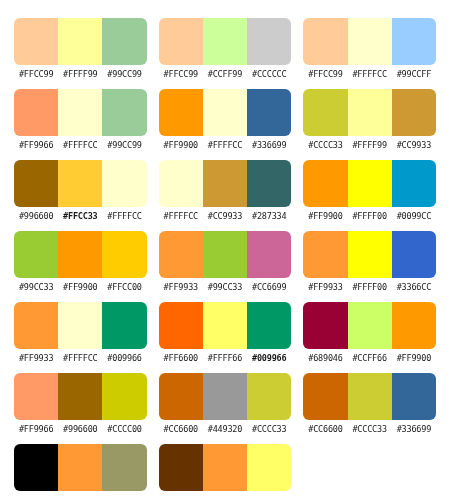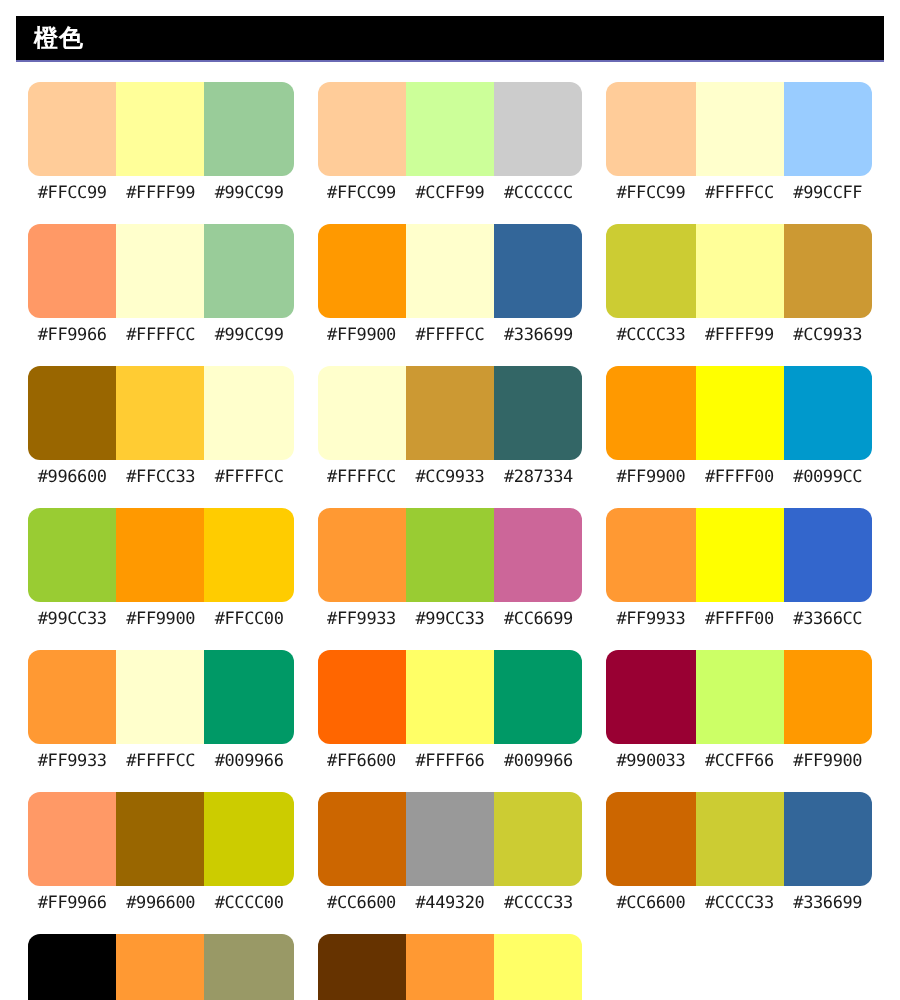--- a/index.html
+++ b/index.html
@@ -71,31 +71,28 @@
   .label {
     flex: 1 1 33.333%;
     text-align: center;
     font-family: "DejaVu Sans Mono", monospace;
     font-size: 8.5px;
     color: #1a1a1a;
     letter-spacing: -0.2px;
     white-space: nowrap;
   }
   .label.bold {
-    font-weight: normal;
+    font-weight: bold;
   }
 </style>
 </head>
 <body>
 
 <div class="page">
 
-  <div class="title-bar">
-    <span class="title-text">橙色</span>
-  </div>
 
   <div class="grid">
       <div class="cell">
         <div class="swatch-row">
           <div class="swatch" style="background: rgb(255, 204, 153);"></div>
           <div class="swatch" style="background: rgb(255, 255, 153);"></div>
           <div class="swatch" style="background: rgb(153, 204, 153);"></div>
         </div>
         <div class="labels">
           <div class="label">#FFCC99</div>
@@ -259,21 +256,21 @@
           <div class="label bold">#009966</div>
         </div>
       </div>
       <div class="cell">
         <div class="swatch-row">
           <div class="swatch" style="background: rgb(153, 0, 51);"></div>
           <div class="swatch" style="background: rgb(204, 255, 102);"></div>
           <div class="swatch" style="background: rgb(255, 153, 0);"></div>
         </div>
         <div class="labels">
-          <div class="label">#990033</div>
+          <div class="label">#689046</div>
           <div class="label">#CCFF66</div>
           <div class="label">#FF9900</div>
         </div>
       </div>
       <div class="cell">
         <div class="swatch-row">
           <div class="swatch" style="background: rgb(255, 153, 102);"></div>
           <div class="swatch" style="background: rgb(153, 102, 0);"></div>
           <div class="swatch" style="background: rgb(204, 204, 0);"></div>
         </div>

